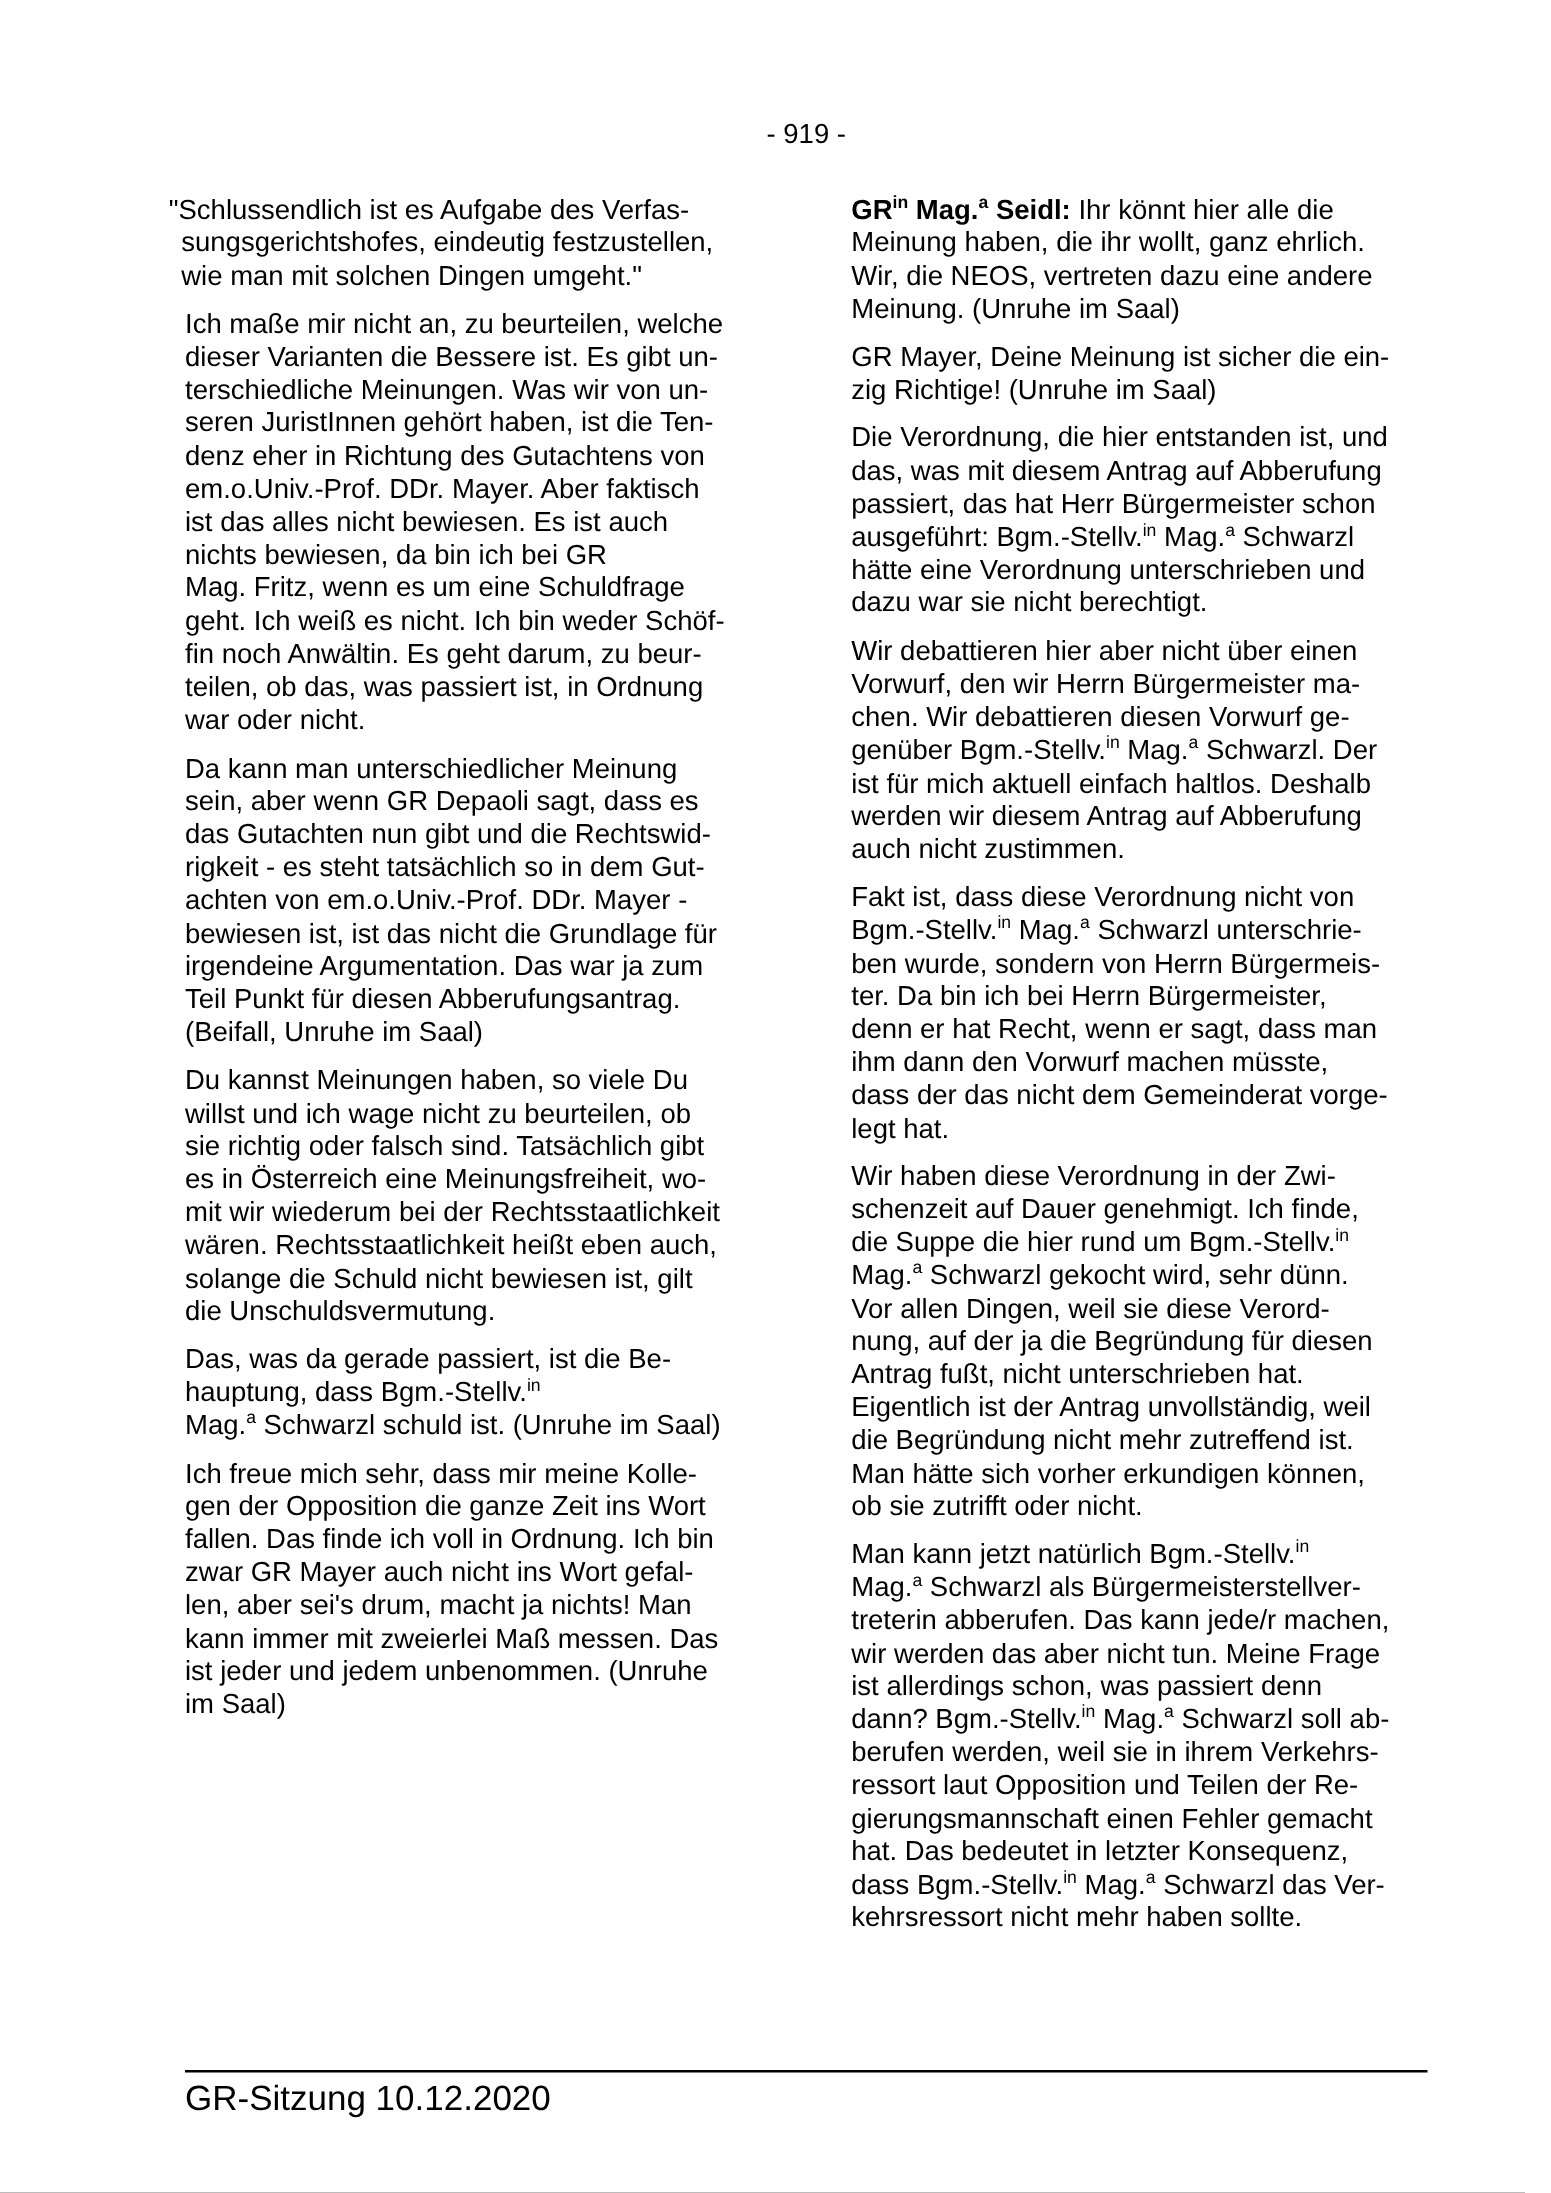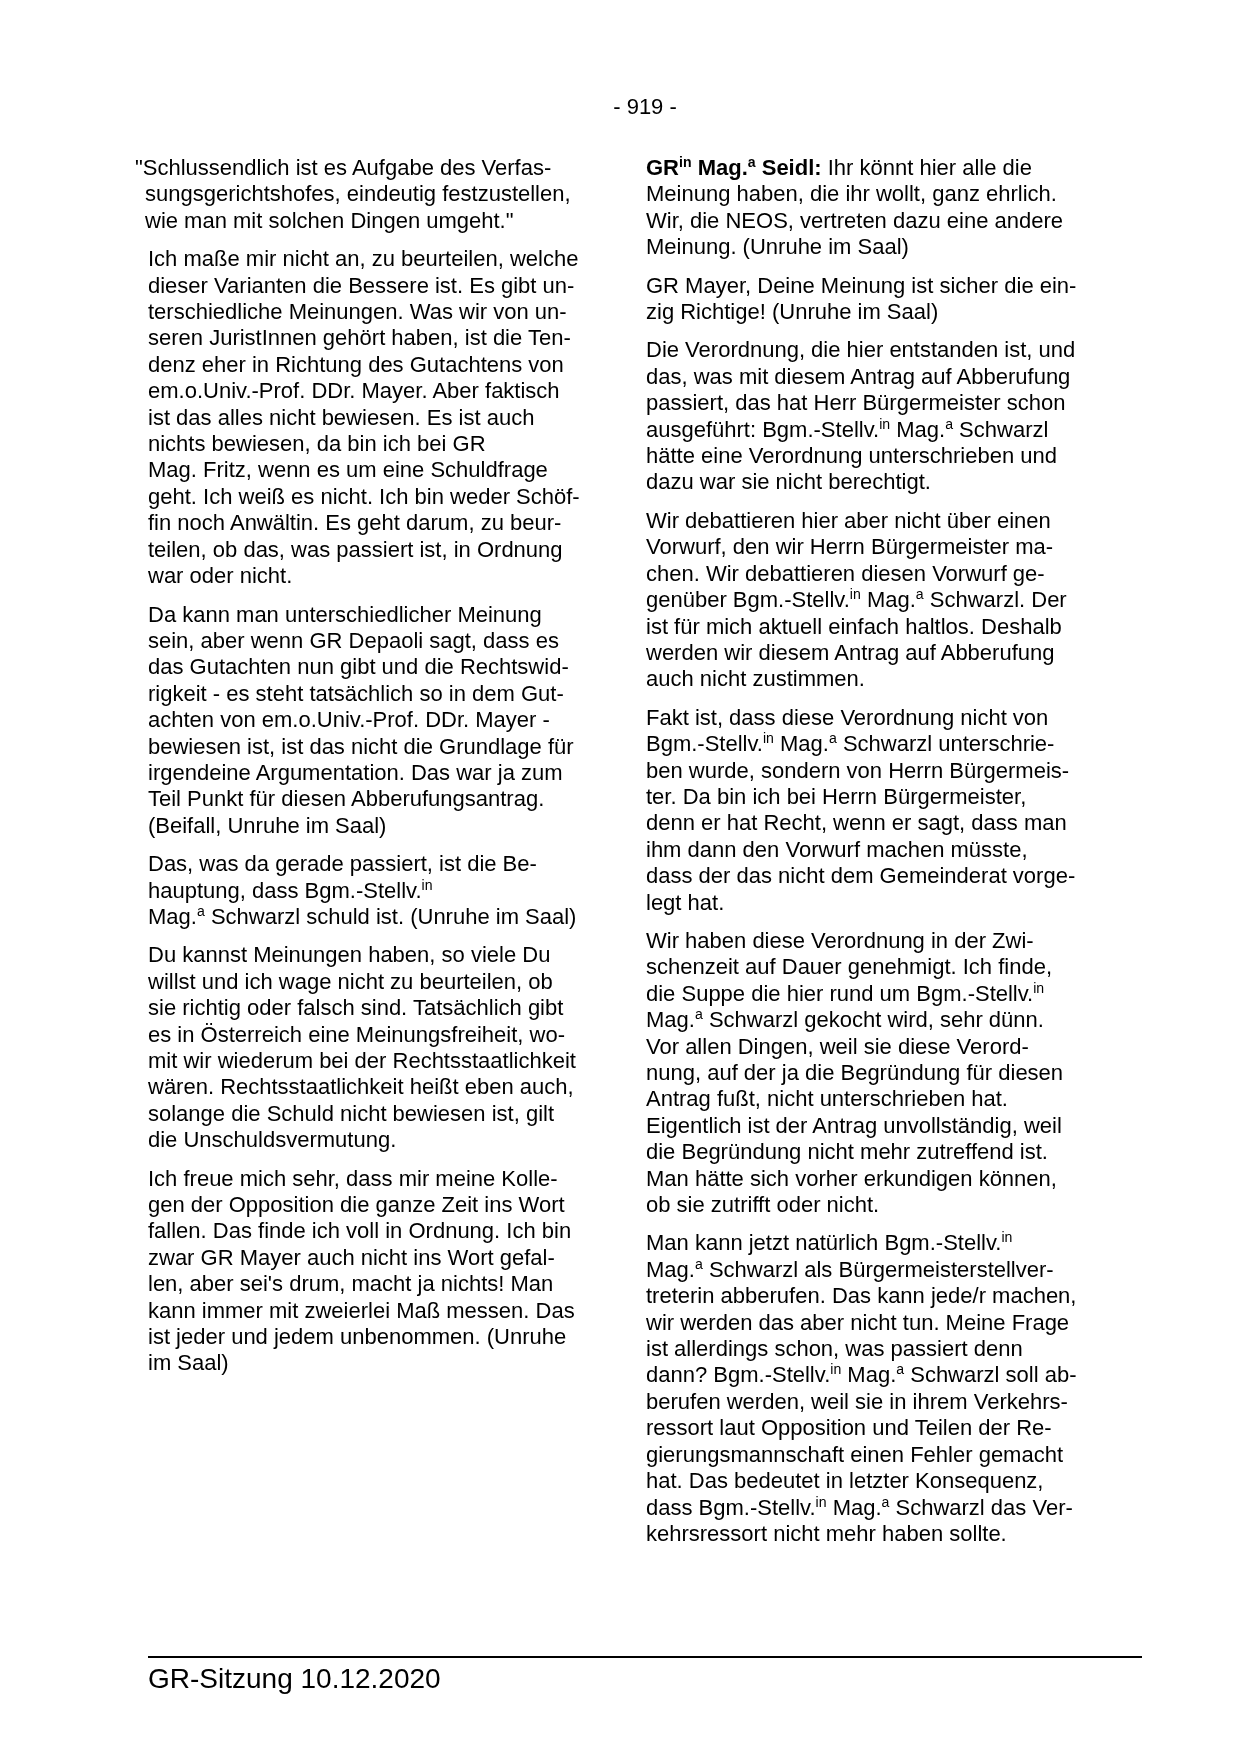--- a/index.html
+++ b/index.html
@@ -19,21 +19,21 @@
     font-size:22px;line-height:26px;margin-top:24px;
   }
   .col{
     position:absolute;
     top:155px;
     font-size:22px;
     line-height:26.4px;
     text-align:left;
   }
   .col-left{left:148px;width:455px;}
-  .col-right{left:646px;width:478px;}
+  .col-right{left:681px;width:478px;}
   .col p{margin:0 0 12px 0;}
   .col p.quote{text-indent:-10px;margin-left:-3px;}
   b{font-weight:bold;}
   sup{
     font-size:64%;
     vertical-align:super;
     line-height:0;
   }
   .footer-rule{
     position:absolute;
@@ -51,22 +51,22 @@
 <body>
 
 <div class="page">
 
   <div class="pagenum">- 919 -</div>
 
   <div class="col col-left">
     <p class="quote">"Schlussendlich ist es Aufgabe des Verfas-<br>sungsgerichtshofes, eindeutig festzustellen,<br>wie man mit solchen Dingen umgeht."</p>
     <p>Ich maße mir nicht an, zu beurteilen, welche<br>dieser Varianten die Bessere ist. Es gibt un-<br>terschiedliche Meinungen. Was wir von un-<br>seren JuristInnen gehört haben, ist die Ten-<br>denz eher in Richtung des Gutachtens von<br>em.o.Univ.-Prof. DDr. Mayer. Aber faktisch<br>ist das alles nicht bewiesen. Es ist auch<br>nichts bewiesen, da bin ich bei GR<br>Mag. Fritz, wenn es um eine Schuldfrage<br>geht. Ich weiß es nicht. Ich bin weder Schöf-<br>fin noch Anwältin. Es geht darum, zu beur-<br>teilen, ob das, was passiert ist, in Ordnung<br>war oder nicht.</p>
     <p>Da kann man unterschiedlicher Meinung<br>sein, aber wenn GR Depaoli sagt, dass es<br>das Gutachten nun gibt und die Rechtswid-<br>rigkeit - es steht tatsächlich so in dem Gut-<br>achten von em.o.Univ.-Prof. DDr. Mayer -<br>bewiesen ist, ist das nicht die Grundlage für<br>irgendeine Argumentation. Das war ja zum<br>Teil Punkt für diesen Abberufungsantrag.<br>(Beifall, Unruhe im Saal)</p>
+    <p>Du kannst Meinungen haben, so viele Du<br>willst und ich wage nicht zu beurteilen, ob<br>sie richtig oder falsch sind. Tatsächlich gibt<br>es in Österreich eine Meinungsfreiheit, wo-<br>mit wir wiederum bei der Rechtsstaatlichkeit<br>wären. Rechtsstaatlichkeit heißt eben auch,<br>solange die Schuld nicht bewiesen ist, gilt<br>die Unschuldsvermutung.</p>
     <p>Das, was da gerade passiert, ist die Be-<br>hauptung, dass Bgm.-Stellv.<sup>in</sup><br>Mag.<sup>a</sup> Schwarzl schuld ist. (Unruhe im Saal)</p>
-    <p>Du kannst Meinungen haben, so viele Du<br>willst und ich wage nicht zu beurteilen, ob<br>sie richtig oder falsch sind. Tatsächlich gibt<br>es in Österreich eine Meinungsfreiheit, wo-<br>mit wir wiederum bei der Rechtsstaatlichkeit<br>wären. Rechtsstaatlichkeit heißt eben auch,<br>solange die Schuld nicht bewiesen ist, gilt<br>die Unschuldsvermutung.</p>
     <p>Ich freue mich sehr, dass mir meine Kolle-<br>gen der Opposition die ganze Zeit ins Wort<br>fallen. Das finde ich voll in Ordnung. Ich bin<br>zwar GR Mayer auch nicht ins Wort gefal-<br>len, aber sei's drum, macht ja nichts! Man<br>kann immer mit zweierlei Maß messen. Das<br>ist jeder und jedem unbenommen. (Unruhe<br>im Saal)</p>
   </div>
 
   <div class="col col-right">
     <p><b>GR<sup>in</sup> Mag.<sup>a</sup> Seidl:</b> Ihr könnt hier alle die<br>Meinung haben, die ihr wollt, ganz ehrlich.<br>Wir, die NEOS, vertreten dazu eine andere<br>Meinung. (Unruhe im Saal)</p>
     <p>GR Mayer, Deine Meinung ist sicher die ein-<br>zig Richtige! (Unruhe im Saal)</p>
     <p>Die Verordnung, die hier entstanden ist, und<br>das, was mit diesem Antrag auf Abberufung<br>passiert, das hat Herr Bürgermeister schon<br>ausgeführt: Bgm.-Stellv.<sup>in</sup> Mag.<sup>a</sup> Schwarzl<br>hätte eine Verordnung unterschrieben und<br>dazu war sie nicht berechtigt.</p>
     <p>Wir debattieren hier aber nicht über einen<br>Vorwurf, den wir Herrn Bürgermeister ma-<br>chen. Wir debattieren diesen Vorwurf ge-<br>genüber Bgm.-Stellv.<sup>in</sup> Mag.<sup>a</sup> Schwarzl. Der<br>ist für mich aktuell einfach haltlos. Deshalb<br>werden wir diesem Antrag auf Abberufung<br>auch nicht zustimmen.</p>
     <p>Fakt ist, dass diese Verordnung nicht von<br>Bgm.-Stellv.<sup>in</sup> Mag.<sup>a</sup> Schwarzl unterschrie-<br>ben wurde, sondern von Herrn Bürgermeis-<br>ter. Da bin ich bei Herrn Bürgermeister,<br>denn er hat Recht, wenn er sagt, dass man<br>ihm dann den Vorwurf machen müsste,<br>dass der das nicht dem Gemeinderat vorge-<br>legt hat.</p>
     <p>Wir haben diese Verordnung in der Zwi-<br>schenzeit auf Dauer genehmigt. Ich finde,<br>die Suppe die hier rund um Bgm.-Stellv.<sup>in</sup><br>Mag.<sup>a</sup> Schwarzl gekocht wird, sehr dünn.<br>Vor allen Dingen, weil sie diese Verord-<br>nung, auf der ja die Begründung für diesen<br>Antrag fußt, nicht unterschrieben hat.<br>Eigentlich ist der Antrag unvollständig, weil<br>die Begründung nicht mehr zutreffend ist.<br>Man hätte sich vorher erkundigen können,<br>ob sie zutrifft oder nicht.</p>

